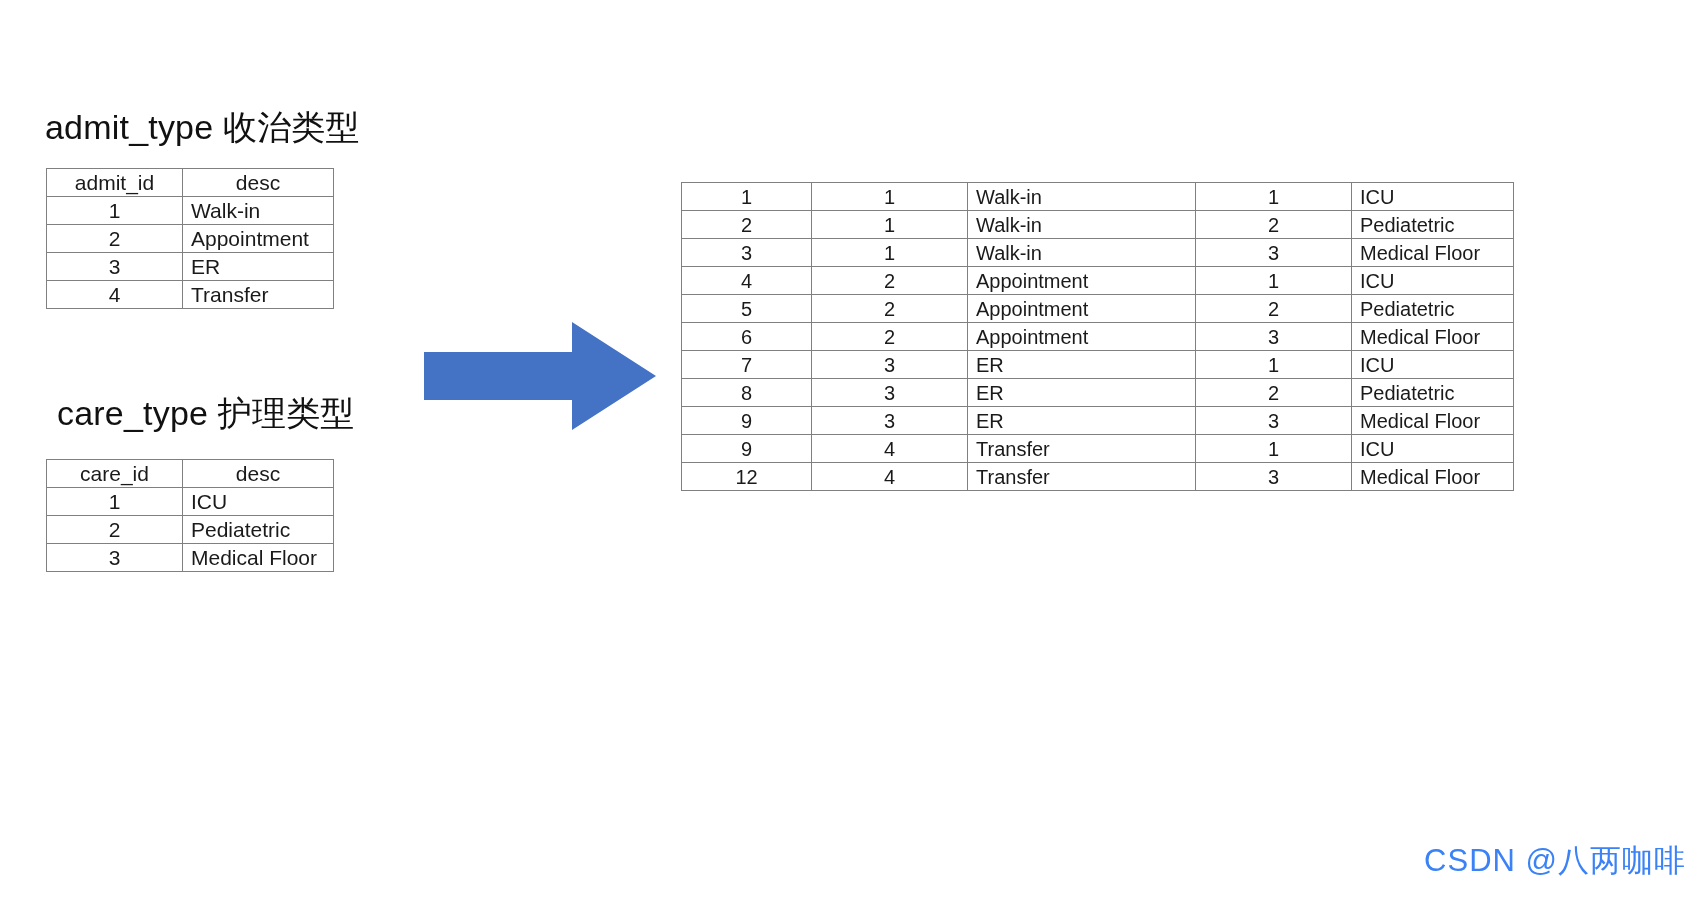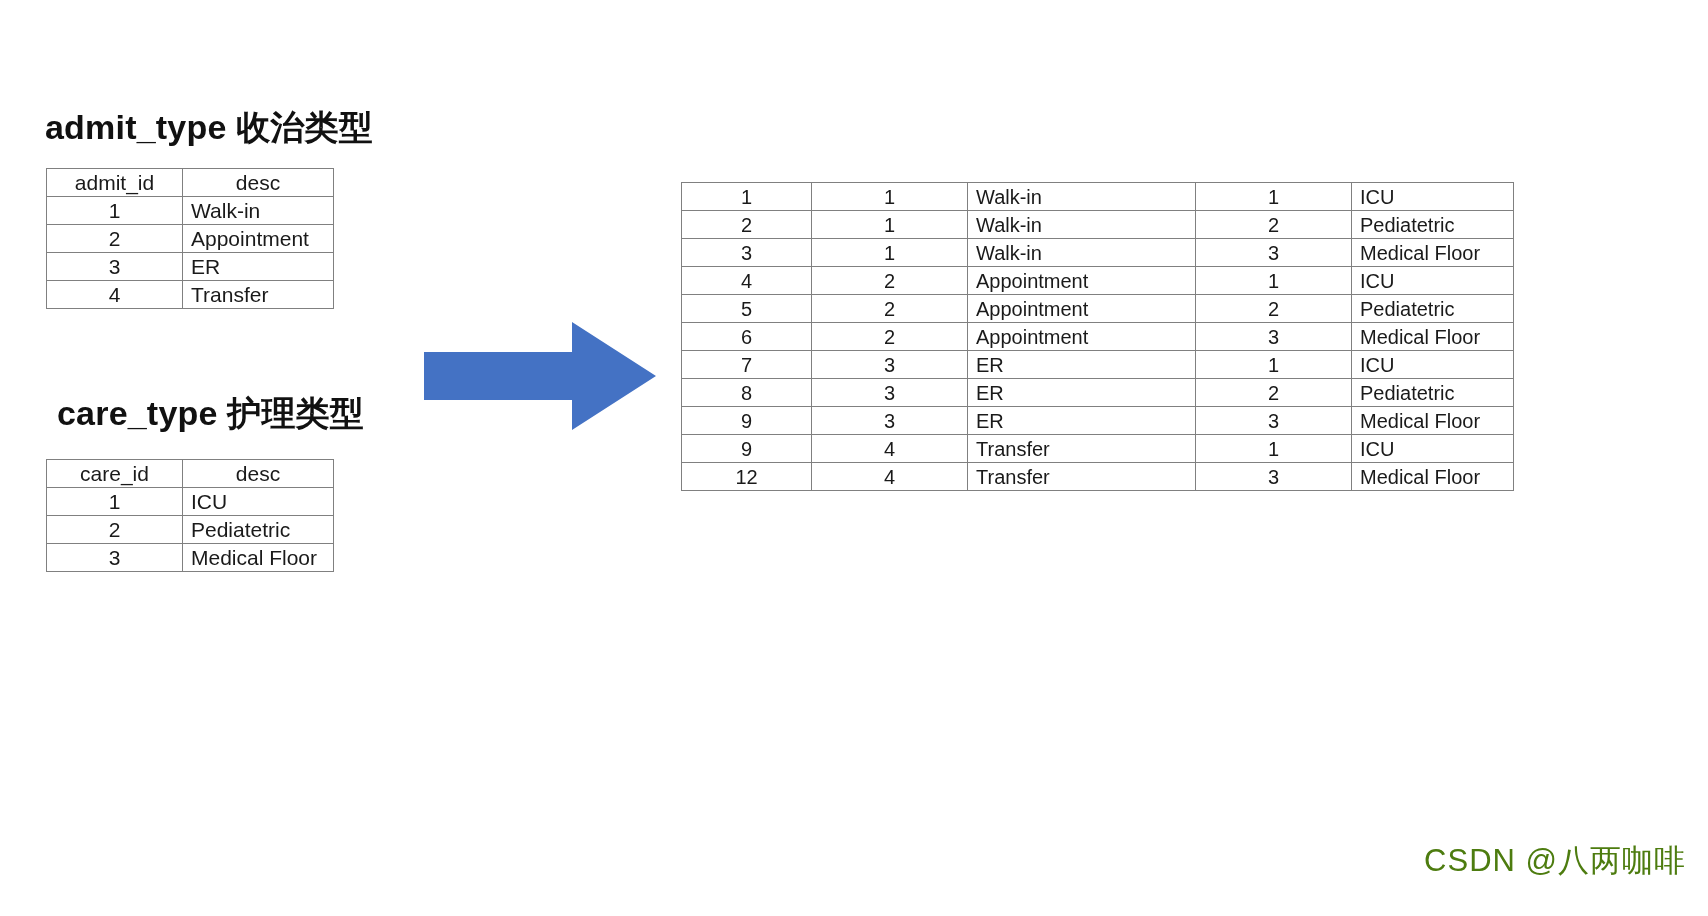--- a/index.html
+++ b/index.html
@@ -18,21 +18,21 @@
 
   .canvas {
     position: absolute;
     inset: 0;
   }
 
   
   .section-title {
     position: absolute;
     font-size: 34px;
-    font-weight: 700;
+    font-weight: 400;
     color: #111111;
     letter-spacing: 0.2px;
     white-space: nowrap;
     line-height: 1;
   }
   #title-admit-type { left: 45px; top: 110px; }
   #title-care-type  { left: 57px; top: 396px; }
 
   
   .tbl {
@@ -99,21 +99,21 @@
     width: 232px;
     height: 112px;
   }
 
   
   #watermark {
     position: absolute;
     right: 22px;
     bottom: 34px;
     font-size: 31px;
-    color: #4d7c0f;
+    color: #3b82f6;
     letter-spacing: 1px;
     white-space: nowrap;
     user-select: none;
   }
 </style>
 </head>
 <body>
 
 <div class="canvas">
 

